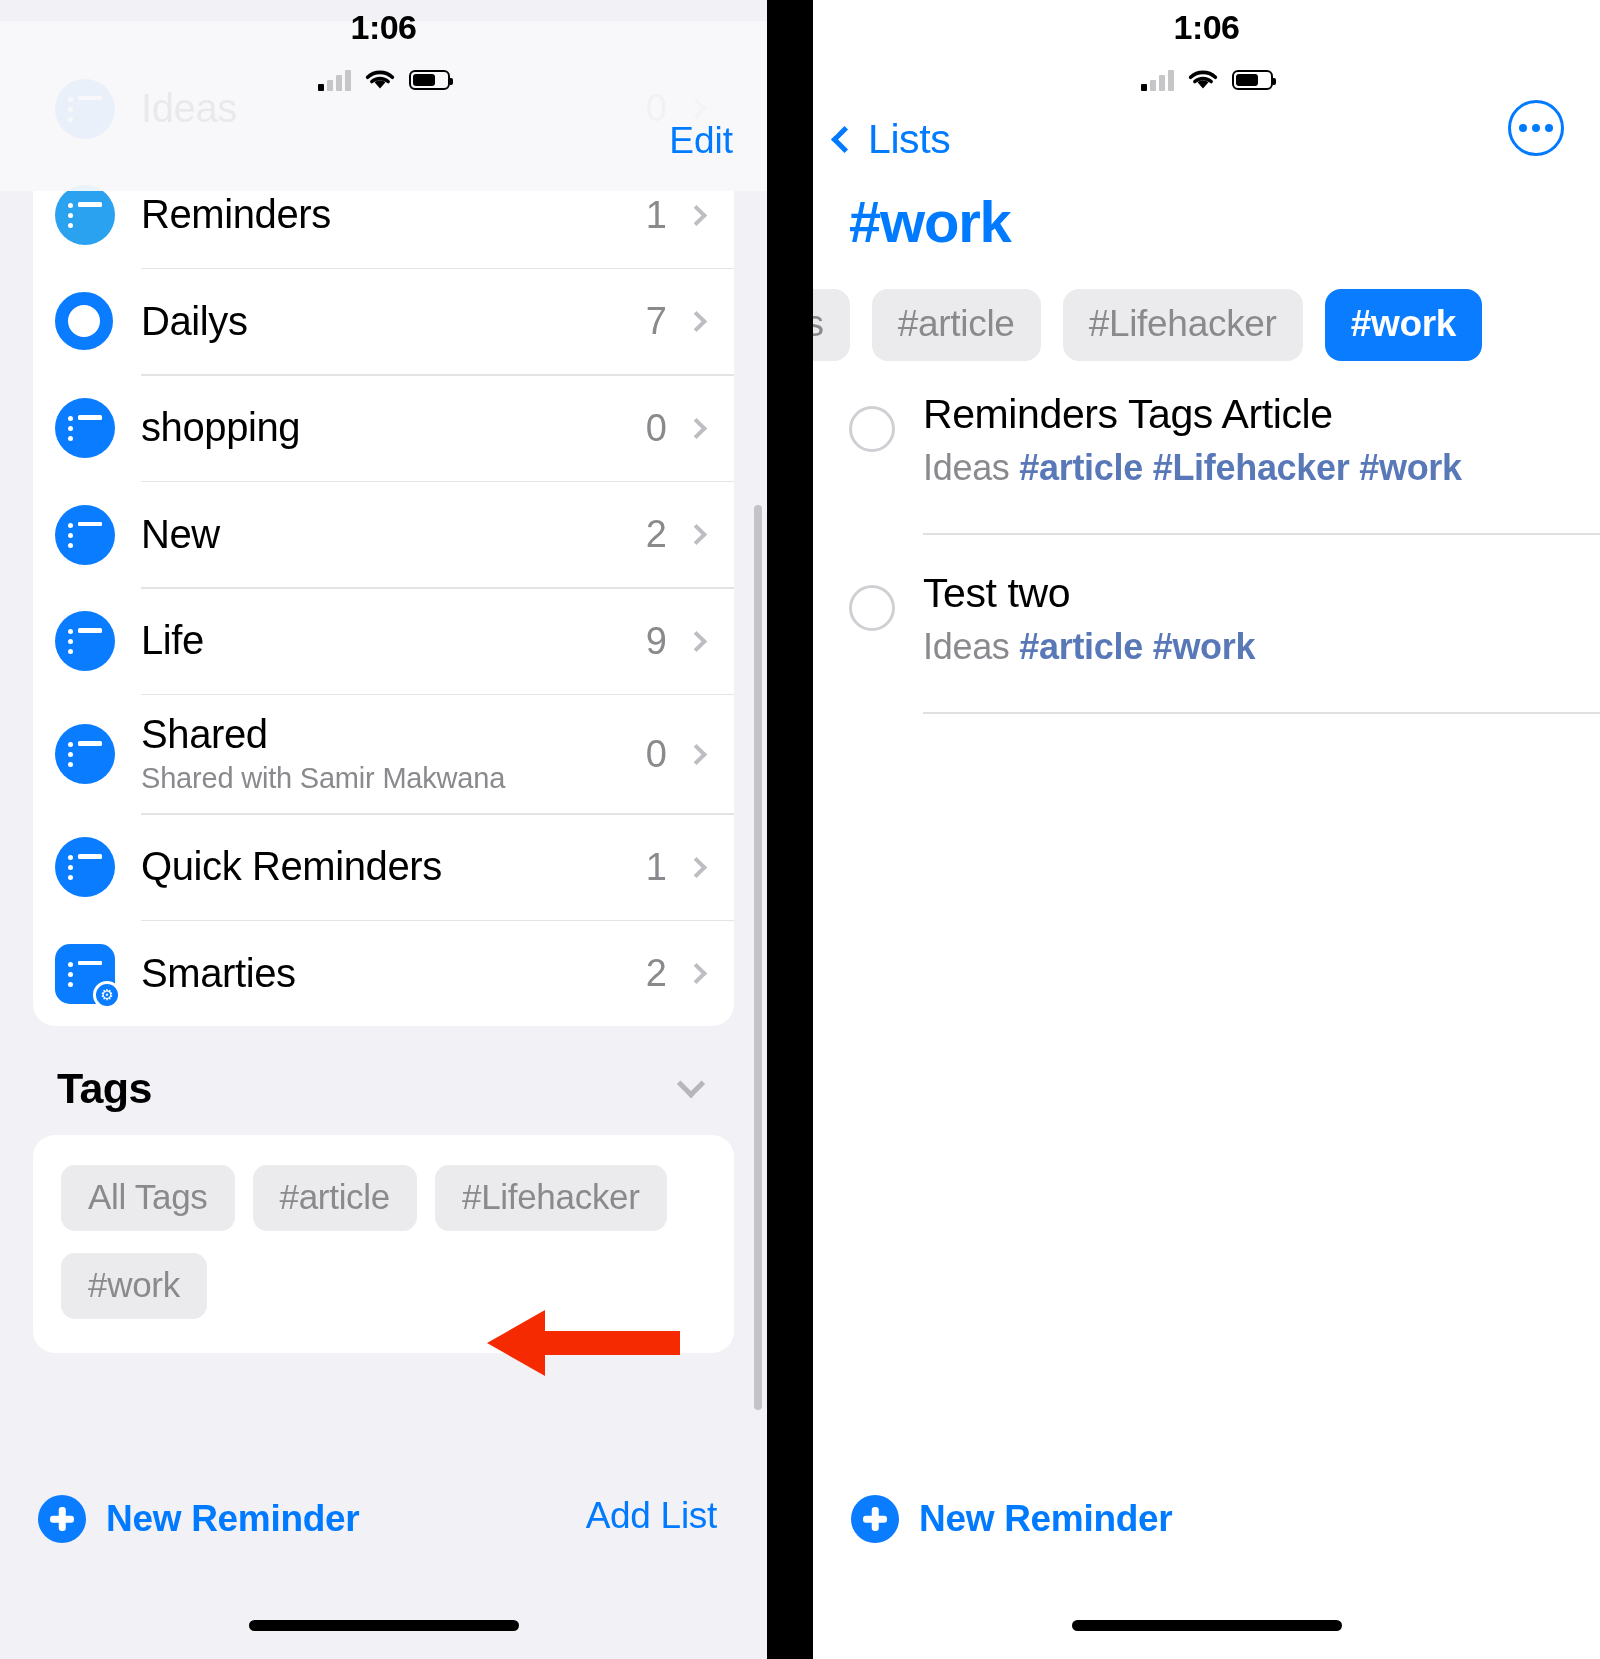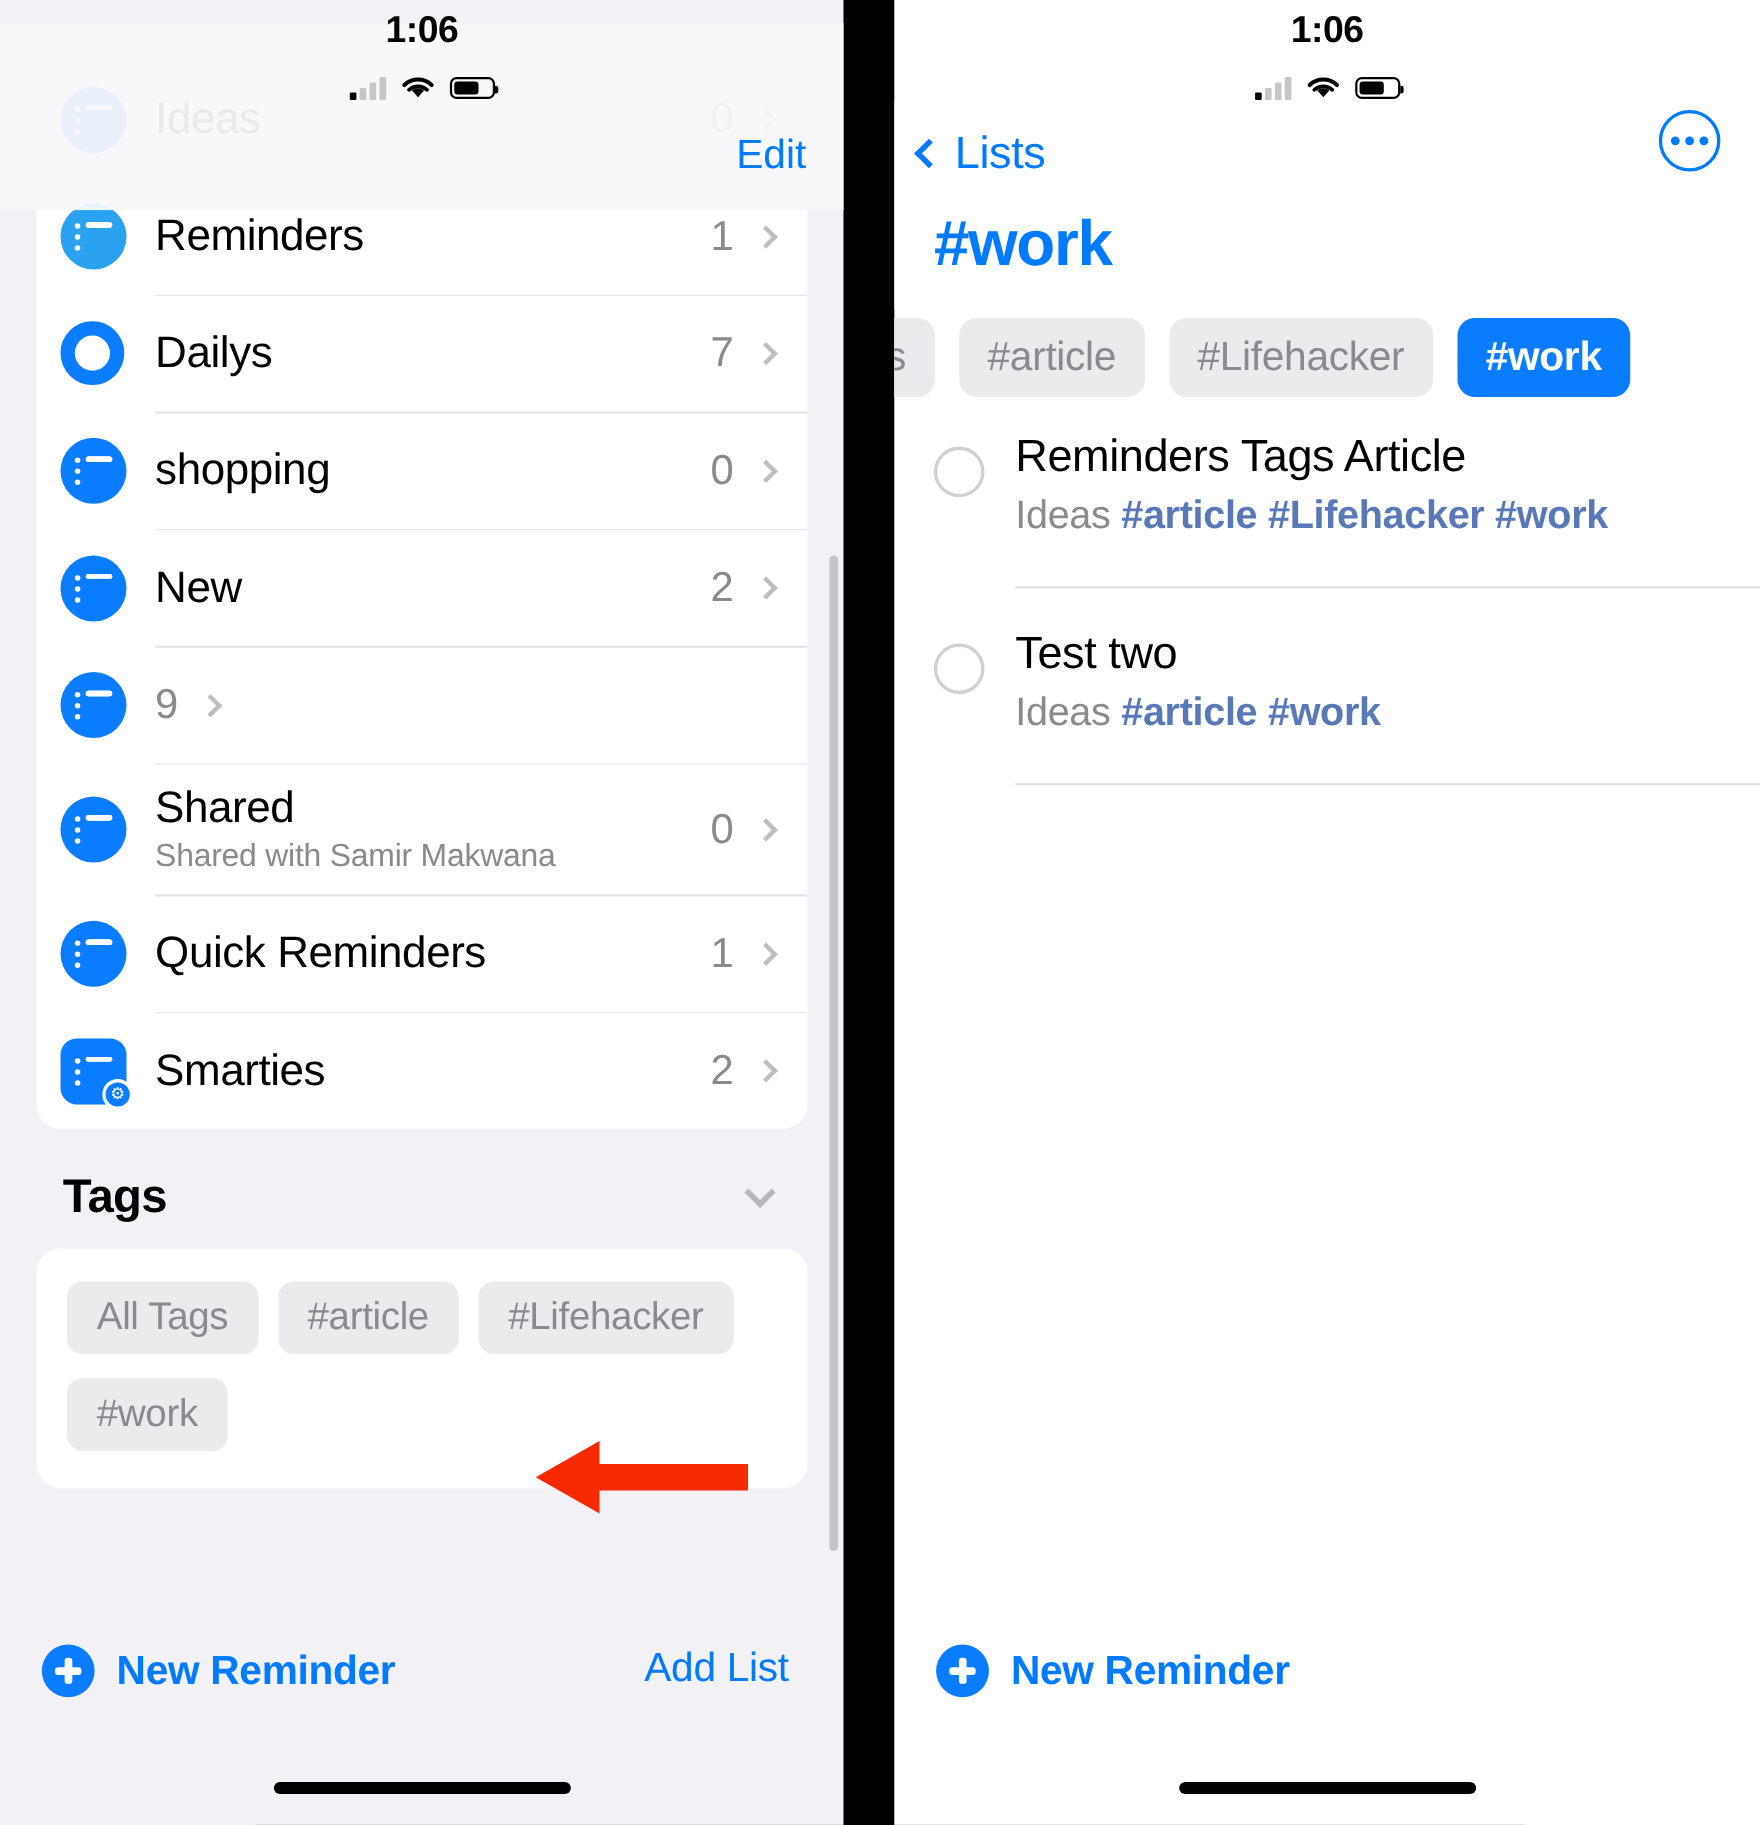--- a/index.html
+++ b/index.html
@@ -378,20 +378,23 @@
               <div class="ic-circle">
                 <span class="glyph-list">
                   <b></b>
                   <b></b>
                   <b></b>
                   <i></i>
                   <i></i>
                   <i></i>
                 </span>
               </div>
+            </div>
+            <div class="row-body">
+              <div class="row-title">Life</div>
             </div>
             <div class="row-count">9</div>
             <div class="chev"></div>
           </div>
           <div class="sep"></div>
           <div class="row tall">
             <div class="row-icon">
               <div class="ic-circle">
                 <span class="glyph-list">
                   <b></b>

